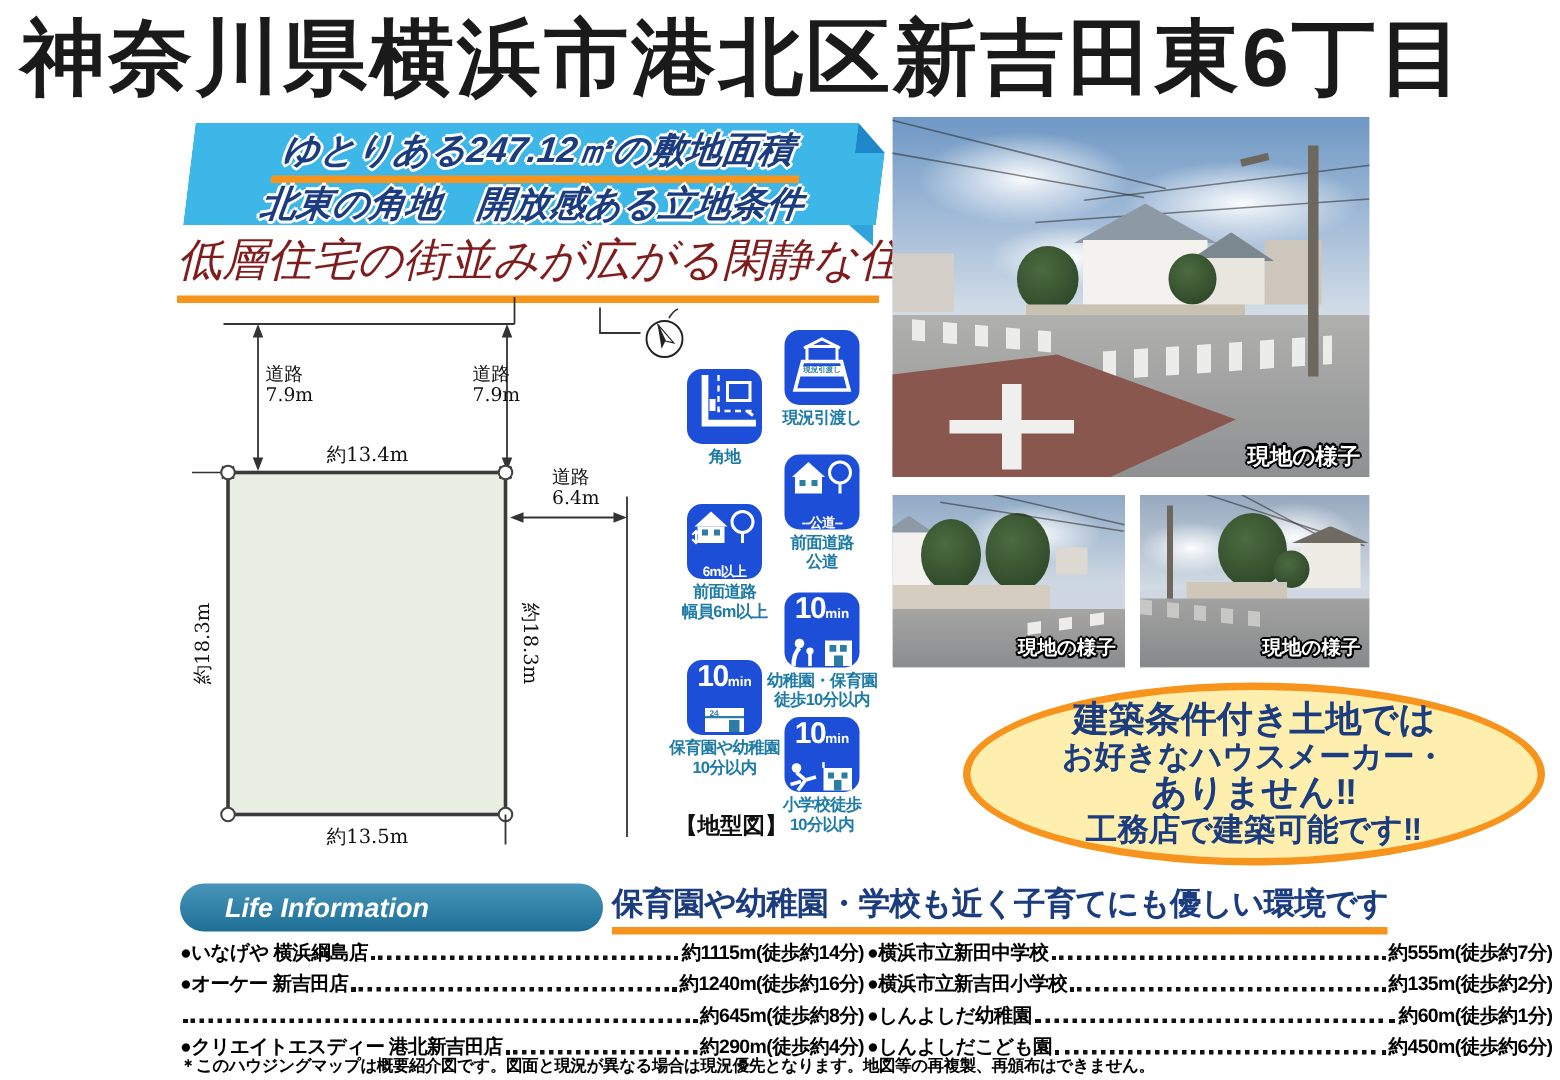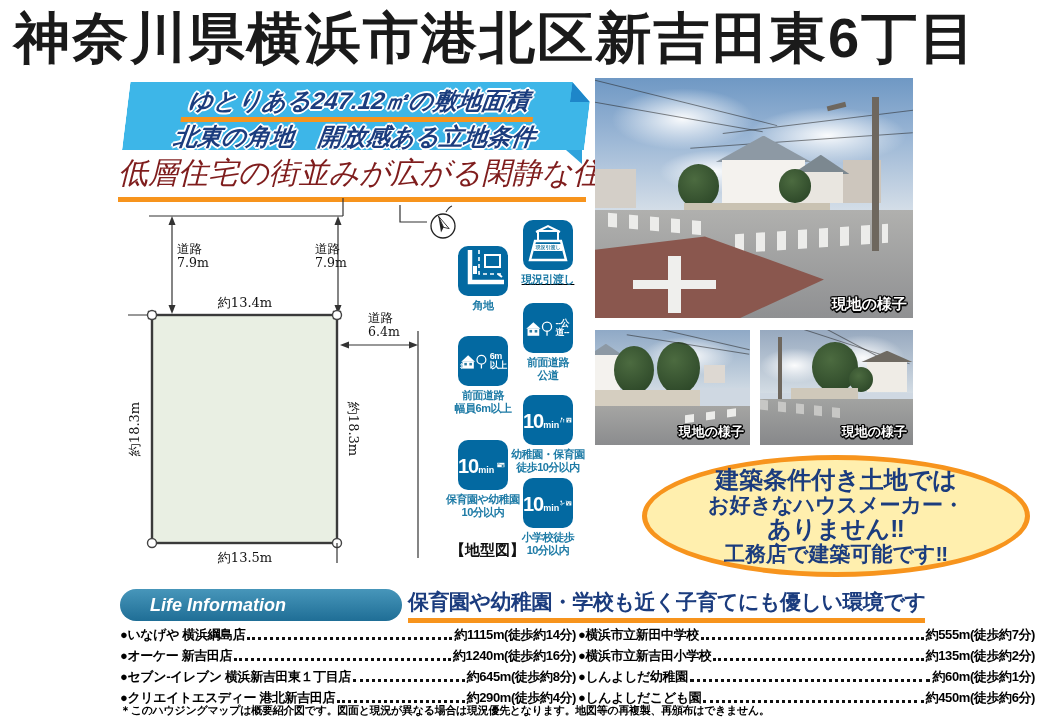--- a/index.html
+++ b/index.html
@@ -31,22 +31,22 @@
 
   
   .diagram { position:absolute; left:125px; top:195px; }
   .diagram line, .diagram path, .diagram polyline { stroke:#333; fill:none; }
   .diagram text { fill:#111; font-family:"DejaVu Serif","Liberation Serif",serif; font-size:12.5px; }
   .diagram .meas { font-size:13px; }
   .diag-caption { position:absolute; left:450px; top:541px; font-size:15px; font-weight:900; color:#111; }
 
   
   .feat { position:absolute; width:90px; display:flex; flex-direction:column; align-items:center; }
-  .feat-icon { width:50px; height:50px; background:#0369a1; border-radius:10px;
-    display:flex; flex-direction:row; align-items:center; justify-content:space-between; position:relative; overflow:hidden; }
+  .feat-icon { width:50px; height:50px; background:#1d4ed8; border-radius:10px;
+    display:flex; flex-direction:column; align-items:center; justify-content:space-between; position:relative; overflow:hidden; }
   .feat-label { margin-top:3px; font-size:11px; font-weight:900; color:#1e7ba6;
     text-align:center; line-height:1.18; white-space:pre-line; letter-spacing:-0.5px; }
   .badge-row { line-height:0.9; color:#fff; font-weight:900; margin-top:2px; }
   .badge-num { font-size:20px; letter-spacing:-1px; }
   .badge-unit { font-size:9px; }
   .icon-inline-text { color:#fff; font-weight:900; font-size:9px; letter-spacing:-0.5px; line-height:1; }
   .icon-tiny-text { position:absolute; left:50%; top:24px; transform:translateX(-50%);
     background:#fff; color:#2b7da3; font-size:5px; font-weight:bold; padding:1px 2px;
     white-space:nowrap; line-height:1; }
 
@@ -174,21 +174,21 @@
         <path d="M12 4 V36 H46" stroke="#fff" stroke-width="4.5" fill="none"></path>
         <path d="M21 4 V28 H46" stroke="#fff" stroke-width="1.6" stroke-dasharray="4 3" fill="none"></path>
         <rect x="27" y="9" width="15" height="12" fill="none" stroke="#fff" stroke-width="2"></rect>
         <rect x="15" y="20" width="4" height="8" fill="#fff"></rect>
         <path d="M40 28 l4 3" stroke="#fff" stroke-width="2"></path>
       </svg>
     </div>
     <div class="feat-label">角地</div>
   </div>
 
-  <div class="feat" style="left:503px; top:220px;text-decoration:underline;">
+  <div class="feat" style="left:503px; top:220px;">
     <div class="feat-icon">
       <svg width="50" height="50" viewBox="0 0 50 50">
         <path d="M13 12 L25 6 L37 12" stroke="#fff" stroke-width="2" fill="none"></path>
         <path d="M15 21 V11 H35 V21" stroke="#fff" stroke-width="2" fill="none"></path>
         <path d="M12 21 H38 L43 40 H7 Z" fill="none" stroke="#fff" stroke-width="2.4"></path>
       </svg>
       <div class="icon-tiny-text">現況引渡し</div>
     </div>
     <div class="feat-label">現況引渡し</div>
   </div>
@@ -351,21 +351,20 @@
     <span class="name">●いなげや 横浜綱島店</span>
       <span class="leader"></span>
       <span class="dist">約1115m(徒歩約14分)</span>
   </div>
   <div class="row" style="left:120px; top:647px; width:456px;">
     <span class="name">●オーケー 新吉田店</span>
       <span class="leader"></span>
       <span class="dist">約1240m(徒歩約16分)</span>
   </div>
   <div class="row" style="left:120px; top:668px; width:456px;">
-    <span class="name">●セブン-イレブン 横浜新吉田東１丁目店</span>
       <span class="leader"></span>
       <span class="dist">約645m(徒歩約8分)</span>
   </div>
   <div class="row" style="left:120px; top:689px; width:456px;">
     <span class="name">●クリエイトエスディー 港北新吉田店</span>
       <span class="leader"></span>
       <span class="dist">約290m(徒歩約4分)</span>
   </div>
 
   <div class="row" style="left:578px; top:626px; width:457px;">

